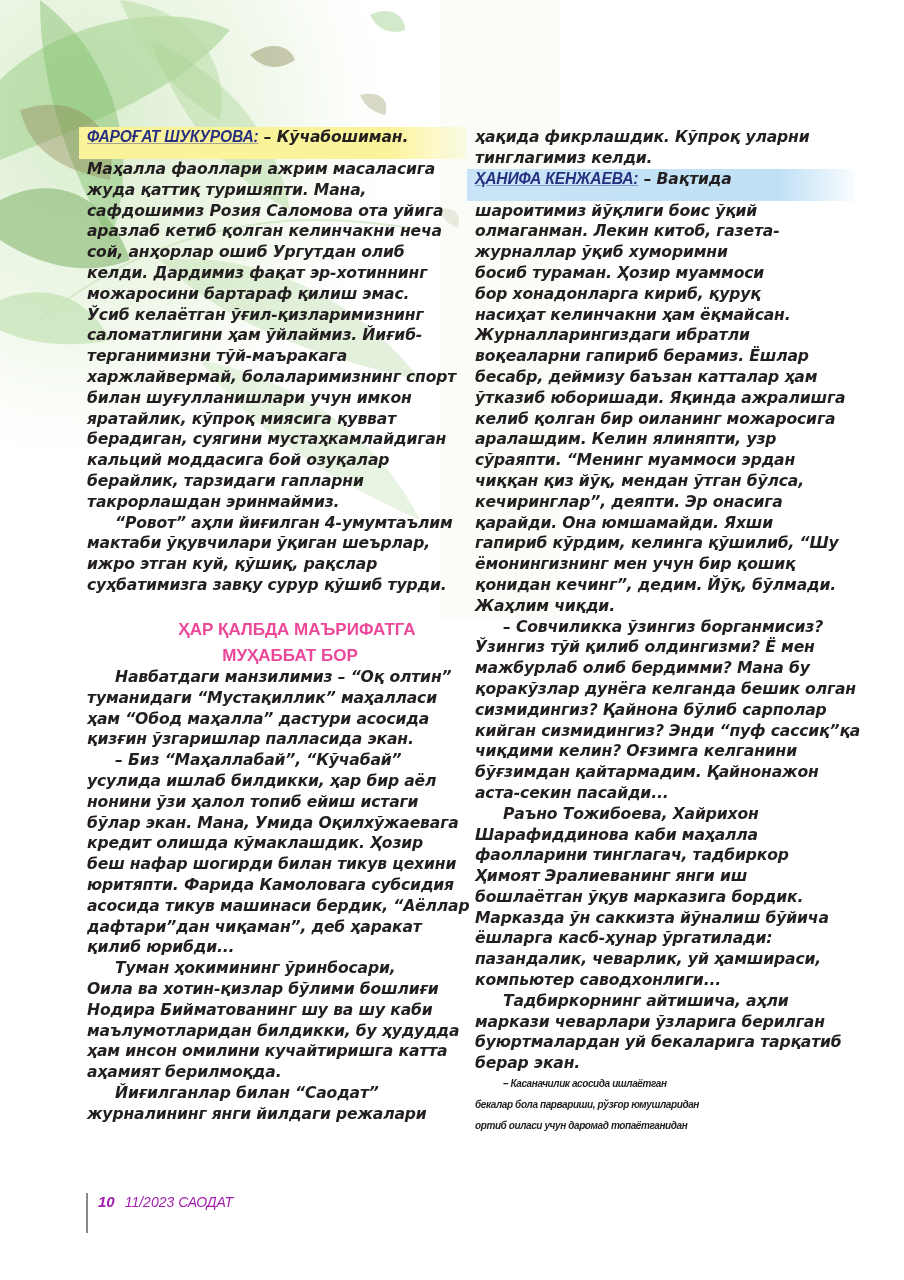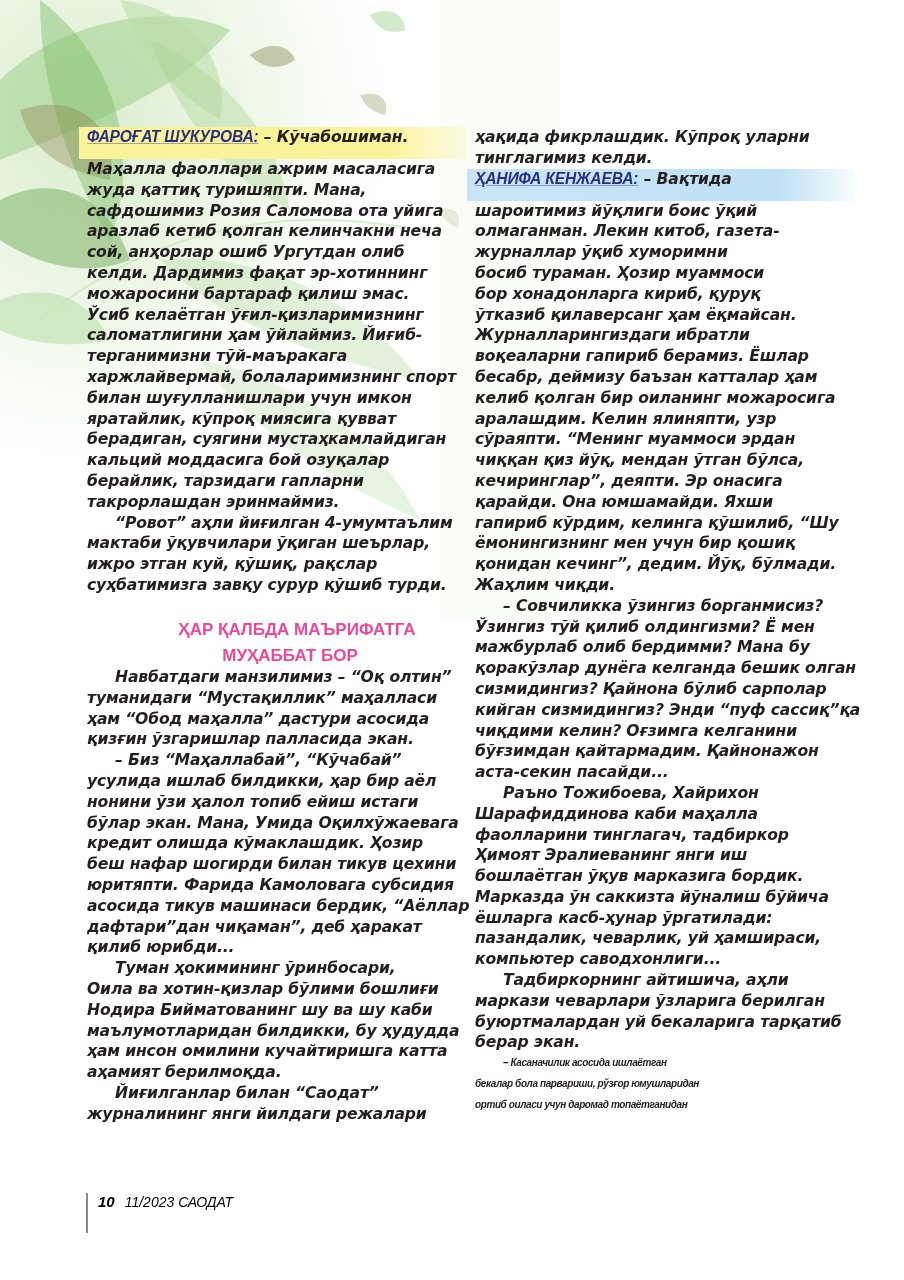--- a/index.html
+++ b/index.html
@@ -27,21 +27,21 @@
     color: #ec4899; font-family: "Liberation Sans", sans-serif; font-weight: bold;
     font-size: 17px; line-height: 26px; text-align: center;
   }
   .heading .h1 { display: block; padding-left: 30px; }
   .heading .h2 { display: block; padding-left: 16px; }
   .col-left2 { top: 667px; }
   .col-right .last-block { font-family: "Liberation Sans", sans-serif; font-size: 10px; letter-spacing: -0.4px; }
   .footer {
     position: absolute; z-index: 1; left: 86px; top: 1193px; height: 40px;
     border-left: 2px solid #888; padding-left: 10px;
-    font-family: "Liberation Sans", sans-serif; font-style: italic; color: #000000; font-size: 14px;
+    font-family: "Liberation Sans", sans-serif; font-style: italic; color: #a21caf; font-size: 14px;
   }
   .footer .pnum { font-weight: bold; font-size: 15px; margin-right: 10px; }
 </style>
 </head>
 <body>
 
 <svg class="bg-deco" viewBox="0 0 904 1280">
   <defs>
     <radialGradient id="glow" cx="0.15" cy="0.2" r="0.6">
       <stop offset="0" stop-color="#d5ebc8" stop-opacity="0.95"></stop>
@@ -139,24 +139,25 @@
     <span class="line">ҳақида фикрлашдик. Кўпроқ уларни</span>
     <span class="line">тинглагимиз келди.</span>
   </div>
   <div>
     <span class="speaker-wrap speaker-blue indent"><span class="speaker-name">ҲАНИФА КЕНЖАЕВА:</span><span> – Вақтида</span></span>
     <span class="line">шароитимиз йўқлиги боис ўқий</span>
     <span class="line">олмаганман. Лекин китоб, газета-</span>
     <span class="line">журналлар ўқиб хуморимни</span>
     <span class="line">босиб тураман. Ҳозир муаммоси</span>
     <span class="line">бор хонадонларга кириб, қуруқ</span>
-    <span class="line">ўтказиб қилаверсанг ҳам ёқмайсан.</span>
+    <span class="line">насиҳат келинчакни ҳам ёқмайсан.</span>
     <span class="line">Журналларингиздаги ибратли</span>
     <span class="line">воқеаларни гапириб берамиз. Ёшлар</span>
     <span class="line">бесабр, деймизу баъзан катталар ҳам</span>
+    <span class="line">ўтказиб юборишади. Яқинда ажралишга</span>
     <span class="line">келиб қолган бир оиланинг можаросига</span>
     <span class="line">аралашдим. Келин ялиняпти, узр</span>
     <span class="line">сўраяпти. “Менинг муаммоси эрдан</span>
     <span class="line">чиққан қиз йўқ, мендан ўтган бўлса,</span>
     <span class="line">кечиринглар”, деяпти. Эр онасига</span>
     <span class="line">қарайди. Она юмшамайди. Яхши</span>
     <span class="line">гапириб кўрдим, келинга қўшилиб, “Шу</span>
     <span class="line">ёмонингизнинг мен  учун бир қошиқ</span>
     <span class="line">қонидан кечинг”, дедим. Йўқ, бўлмади.</span>
     <span class="line">Жаҳлим чиқди.</span>

